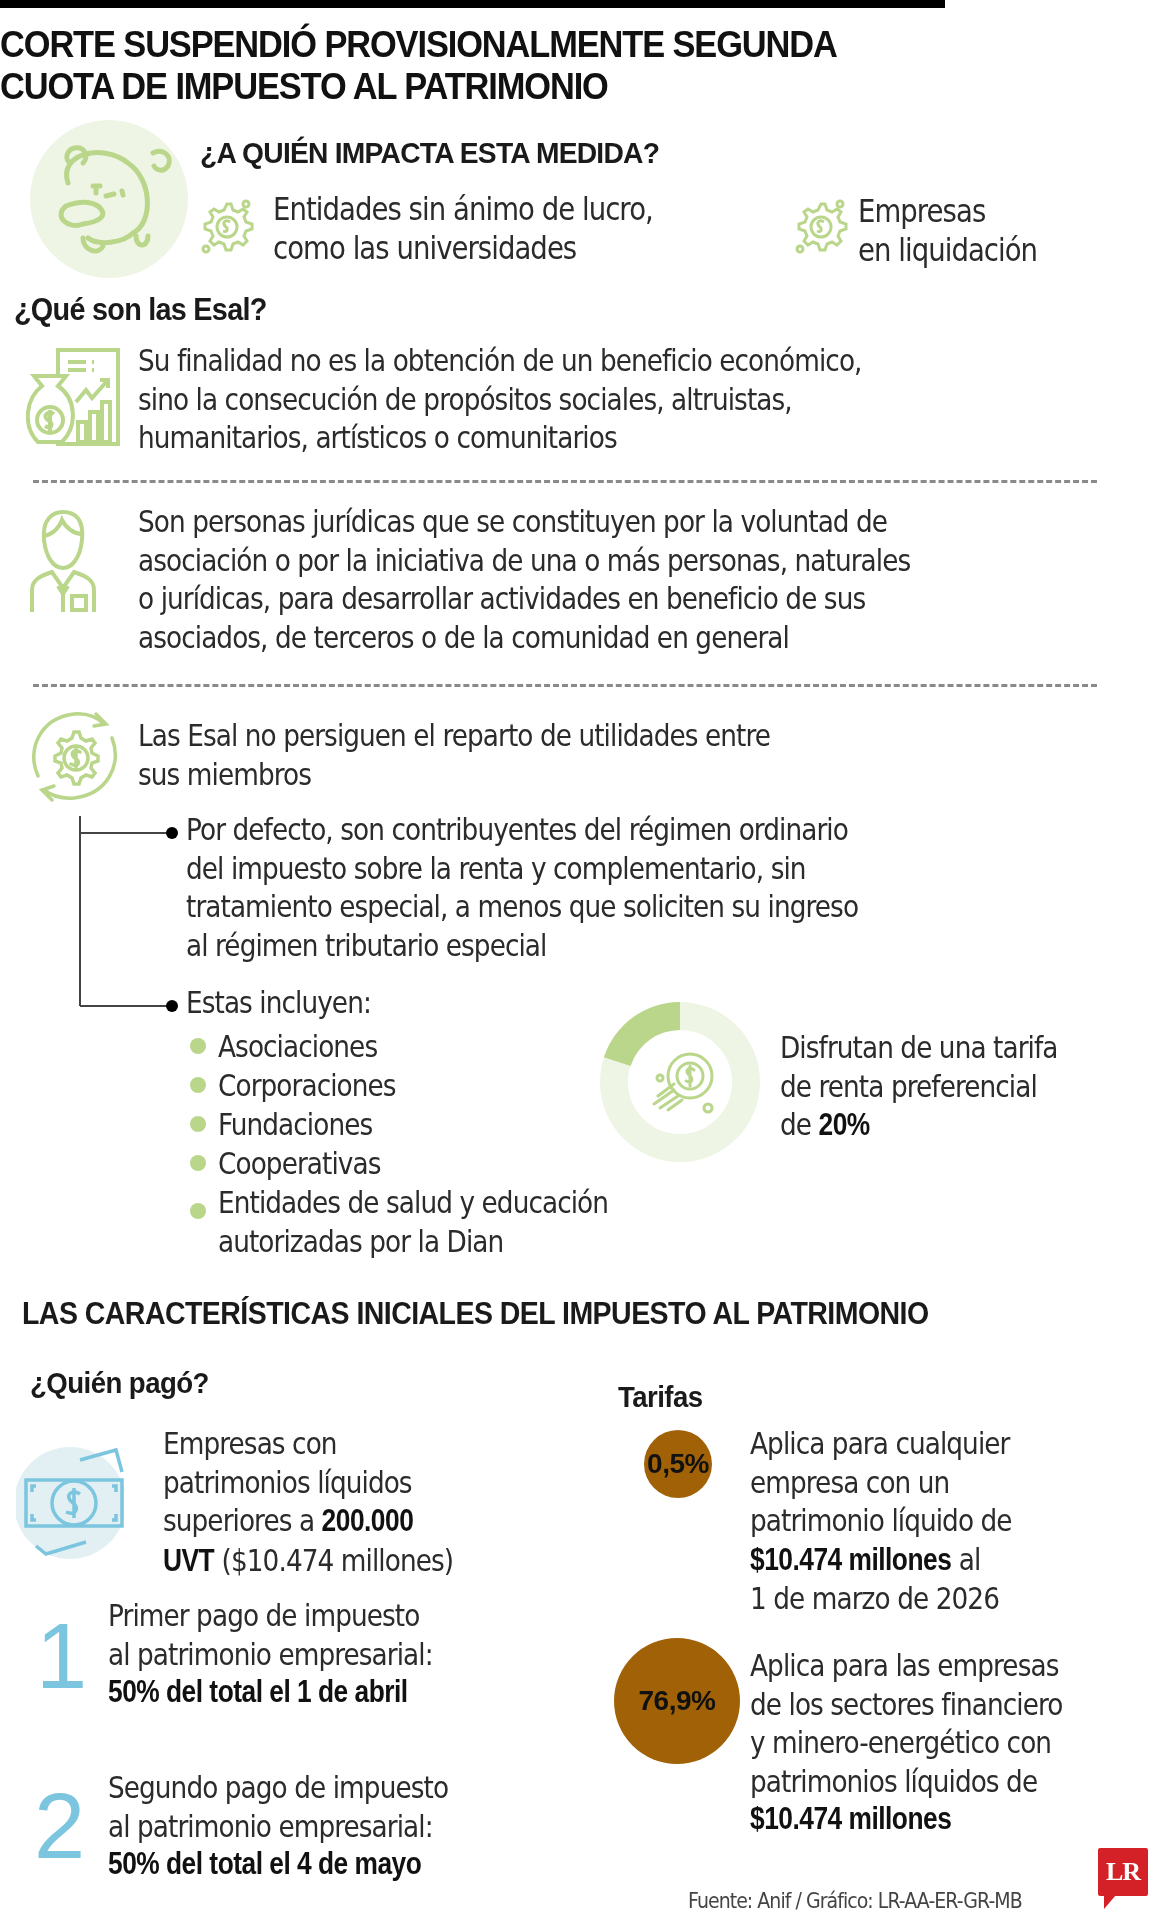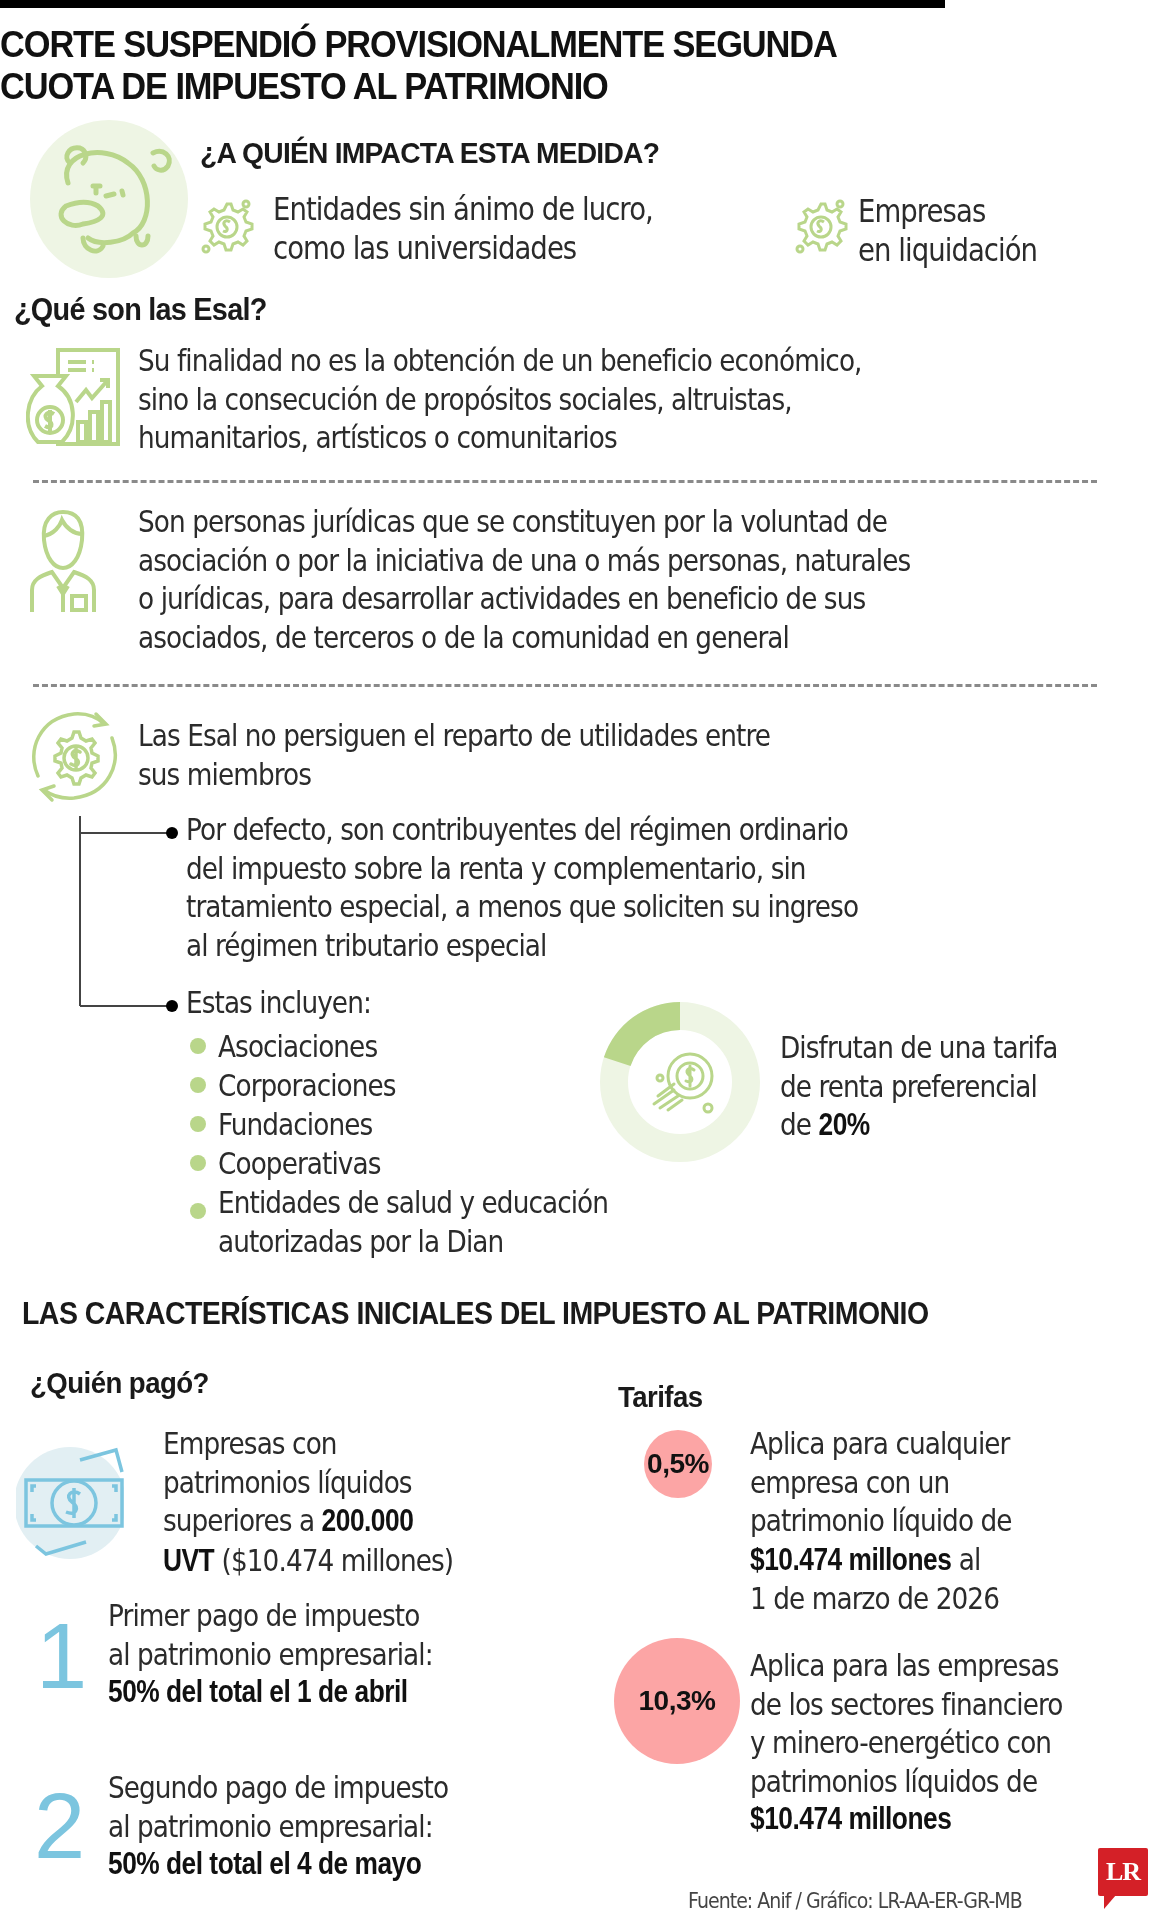--- a/index.html
+++ b/index.html
@@ -24,21 +24,21 @@
   .connector-h { height:2px; background:#444; left:80px; width:92px; }
   .dot { width:12px; height:12px; border-radius:50%; background:#000; }
   .gdot { width:16px; height:16px; border-radius:50%; background:#b9d68a; }
   .list-item { font-size:31px; line-height:38.5px; white-space:nowrap; transform:scaleX(0.85); transform-origin:left top; }
   .section-h { left:22px; top:1296px; font-weight:bold; font-size:31px; letter-spacing:-0.6px;
                white-space:nowrap; transform:scaleX(0.92); transform-origin:left top; }
   .sub-h { font-weight:bold; font-size:30px; letter-spacing:-0.6px; white-space:nowrap;
            transform:scaleX(0.92); transform-origin:left top; }
   .b { font-family:"Liberation Sans", sans-serif; font-weight:bold; color:#111; letter-spacing:-0.6px; }
   .bignum { font-family:"Liberation Sans", sans-serif; color:#7cc5df; font-size:92px; line-height:92px; font-weight:normal; }
-  .rate-circle { border-radius:50%; background:#fca5a5; display:flex; align-items:center; justify-content:center; }
+  .rate-circle { border-radius:50%; background:#a16207; display:flex; align-items:center; justify-content:center; }
   .rate-label { font-weight:bold; font-size:28px; color:#111; letter-spacing:-0.5px; }
   .source { left:688px; top:1888px; font-size:22px; color:#444; white-space:nowrap; transform:scaleX(0.86); transform-origin:left top; }
   .logo { left:1098px; top:1848px; width:50px; height:48px; background:#d42027; border-radius:2px;
           color:#fff; font-family:"Liberation Serif", serif; font-weight:bold; font-size:26px;
           display:flex; align-items:center; justify-content:center; letter-spacing:-1px; }
   .logo-tail { left:1104px; top:1895px; width:0; height:0; border-left:12px solid #d42027; border-bottom:14px solid transparent; }
 </style>
 </head>
 <body>
 
@@ -235,21 +235,21 @@
 </div>
 <div class="abs light para" style="left:750px;top:1424px">
   <div>Aplica para cualquier</div>
   <div>empresa con un</div>
   <div>patrimonio líquido de</div>
   <div><span class="b">$10.474 millones</span><span> al</span></div>
   <div>1 de marzo de 2026</div>
 </div>
 
 <div class="abs rate-circle" style="left:614px;top:1638px;width:126px;height:126px">
-  <span class="rate-label">10,3%</span>
+  <span class="rate-label">76,9%</span>
 </div>
 <div class="abs light para" style="left:750px;top:1646px">
   <div>Aplica para las empresas</div>
   <div>de los sectores financiero</div>
   <div>y minero-energético con</div>
   <div>patrimonios líquidos de</div>
   <div class="b">$10.474 millones</div>
 </div>
 
 <div class="abs light source">Fuente: Anif / Gráfico: LR-AA-ER-GR-MB</div>

